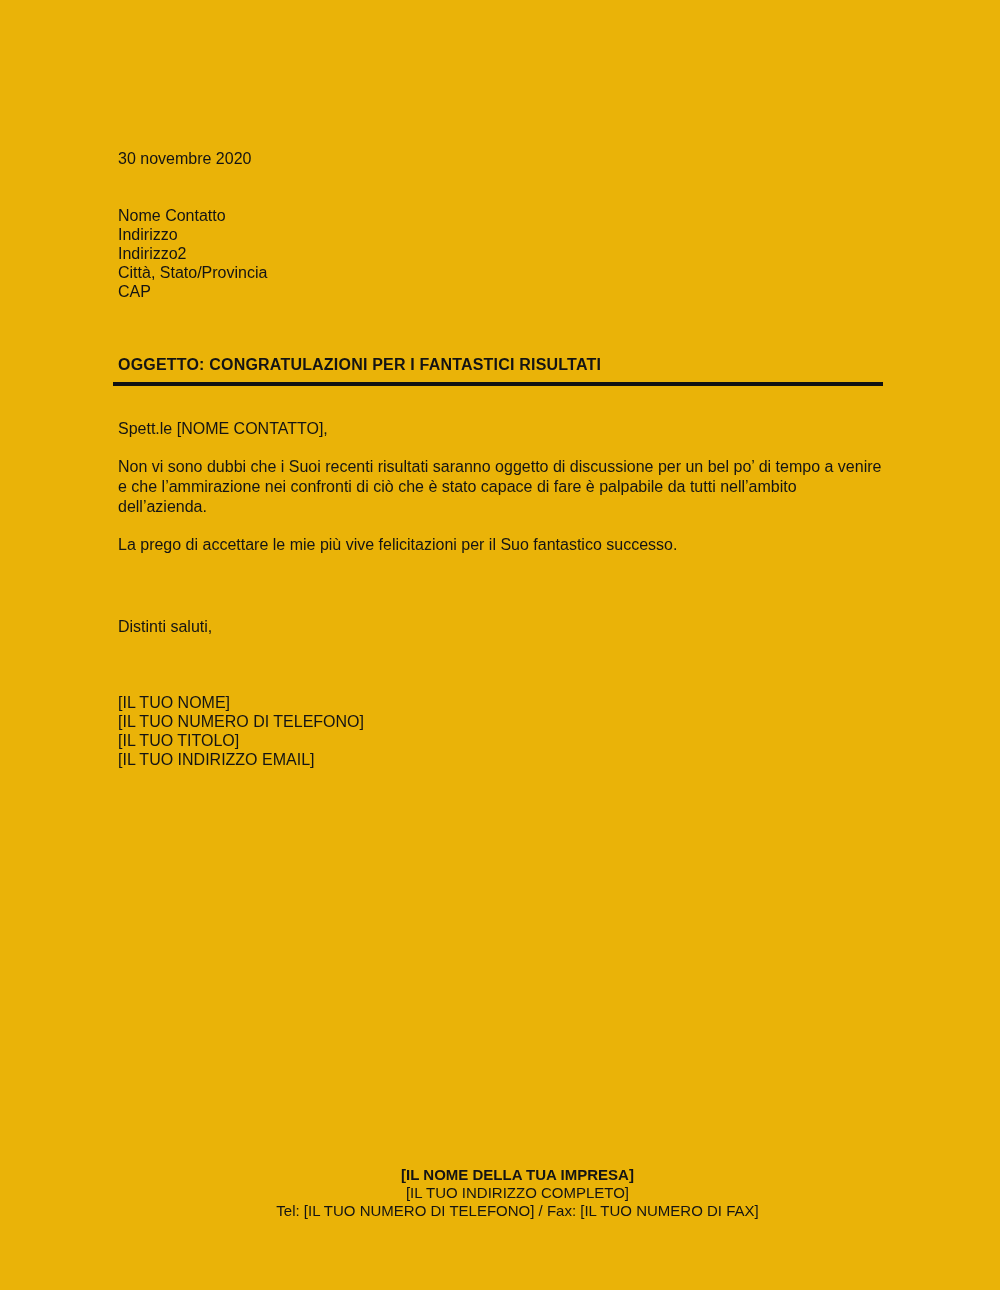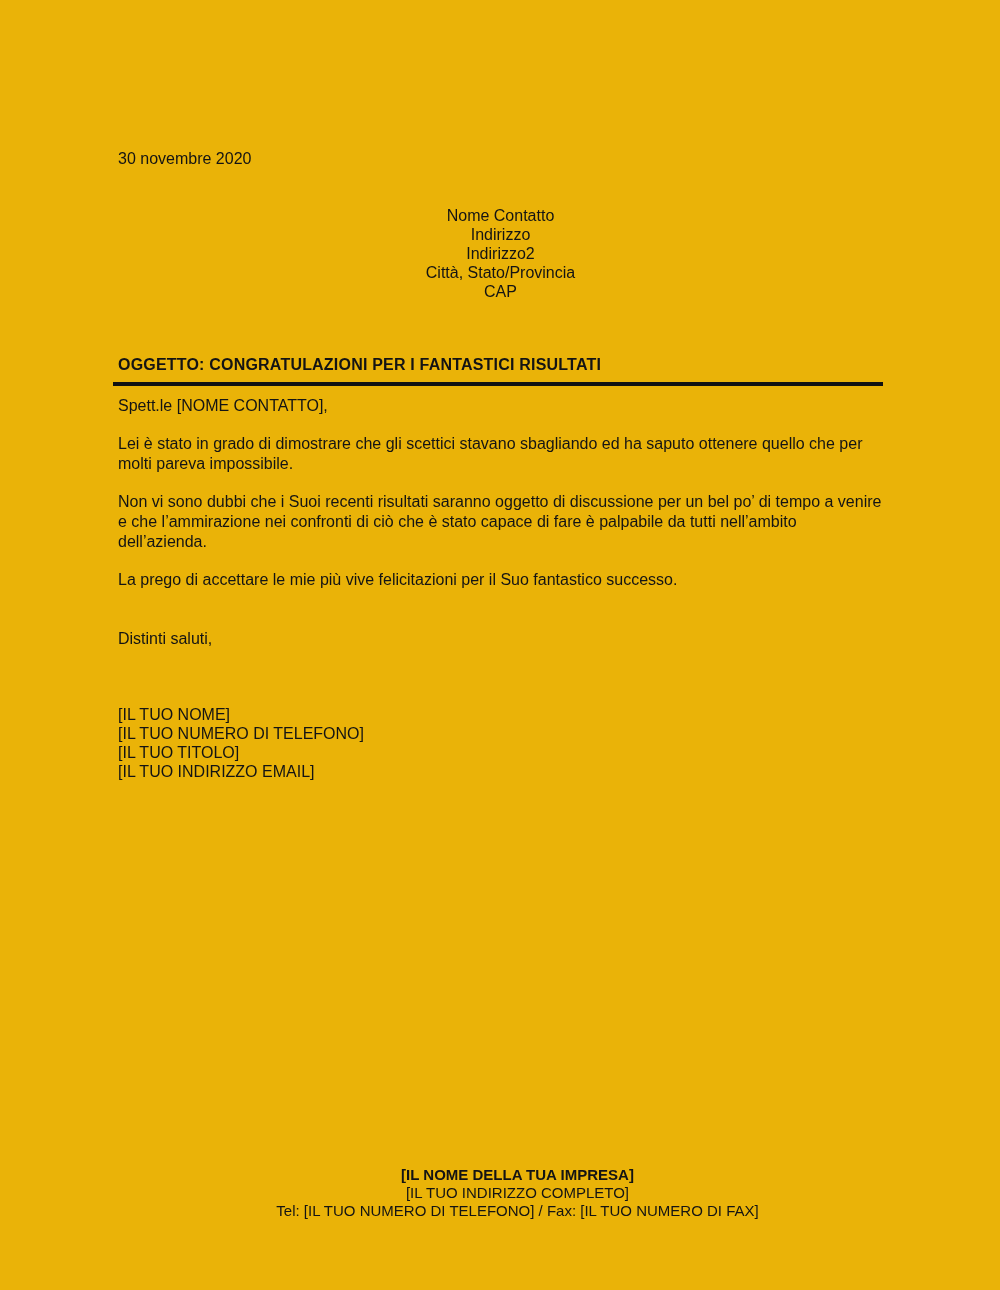--- a/index.html
+++ b/index.html
@@ -22,45 +22,44 @@
     left: 118px;
     right: 117px;
     top: 149px;
   }
   .date-line {
     line-height: 20px;
     margin-bottom: 37px;
   }
   .recipient-block div {
     line-height: 19px;
-    text-align: center;
   }
   .subject-line {
     margin-top: 54px;
     font-weight: bold;
     line-height: 20px;
     letter-spacing: 0.2px;
   }
   .subject-divider {
     height: 4px;
     background: #121212;
     margin-top: 7px;
     margin-left: -5px;
     border: none;
   }
   .salutation {
-    margin-top: 10px;
+    margin-top: 33px;
     line-height: 20px;
   }
   .body-paragraph {
     margin: 18px 0 0 0;
     line-height: 20px;
   }
   .closing {
-    margin-top: 39px;
+    margin-top: 62px;
     line-height: 20px;
   }
   .signature-block {
     margin-top: 56px;
   }
   .signature-block div {
     line-height: 19px;
   }
   .footer {
     position: absolute;
@@ -97,21 +96,20 @@
       <div>Indirizzo2</div>
       <div>Città, Stato/Provincia</div>
       <div>CAP</div>
     </div>
 
     <div class="subject-line">OGGETTO: CONGRATULAZIONI PER I FANTASTICI RISULTATI</div>
     <div class="subject-divider"></div>
 
     <div class="salutation">Spett.le [NOME CONTATTO],</div>
 
-    <p class="body-paragraph">Lei è stato in grado di dimostrare che gli scettici stavano sbagliando ed ha saputo ottenere quello che per molti pareva impossibile.</p>
     <p class="body-paragraph">Non vi sono dubbi che i Suoi recenti risultati saranno oggetto di discussione per un bel po’ di tempo a venire e che l’ammirazione nei confronti di ciò che è stato capace di fare è palpabile da tutti nell’ambito dell’azienda.</p>
     <p class="body-paragraph">La prego di accettare le mie più vive felicitazioni per il Suo fantastico successo.</p>
 
     <div class="closing">Distinti saluti,</div>
 
     <div class="signature-block">
       <div>[IL TUO NOME]</div>
       <div>[IL TUO NUMERO DI TELEFONO]</div>
       <div>[IL TUO TITOLO]</div>
       <div>[IL TUO INDIRIZZO EMAIL]</div>

